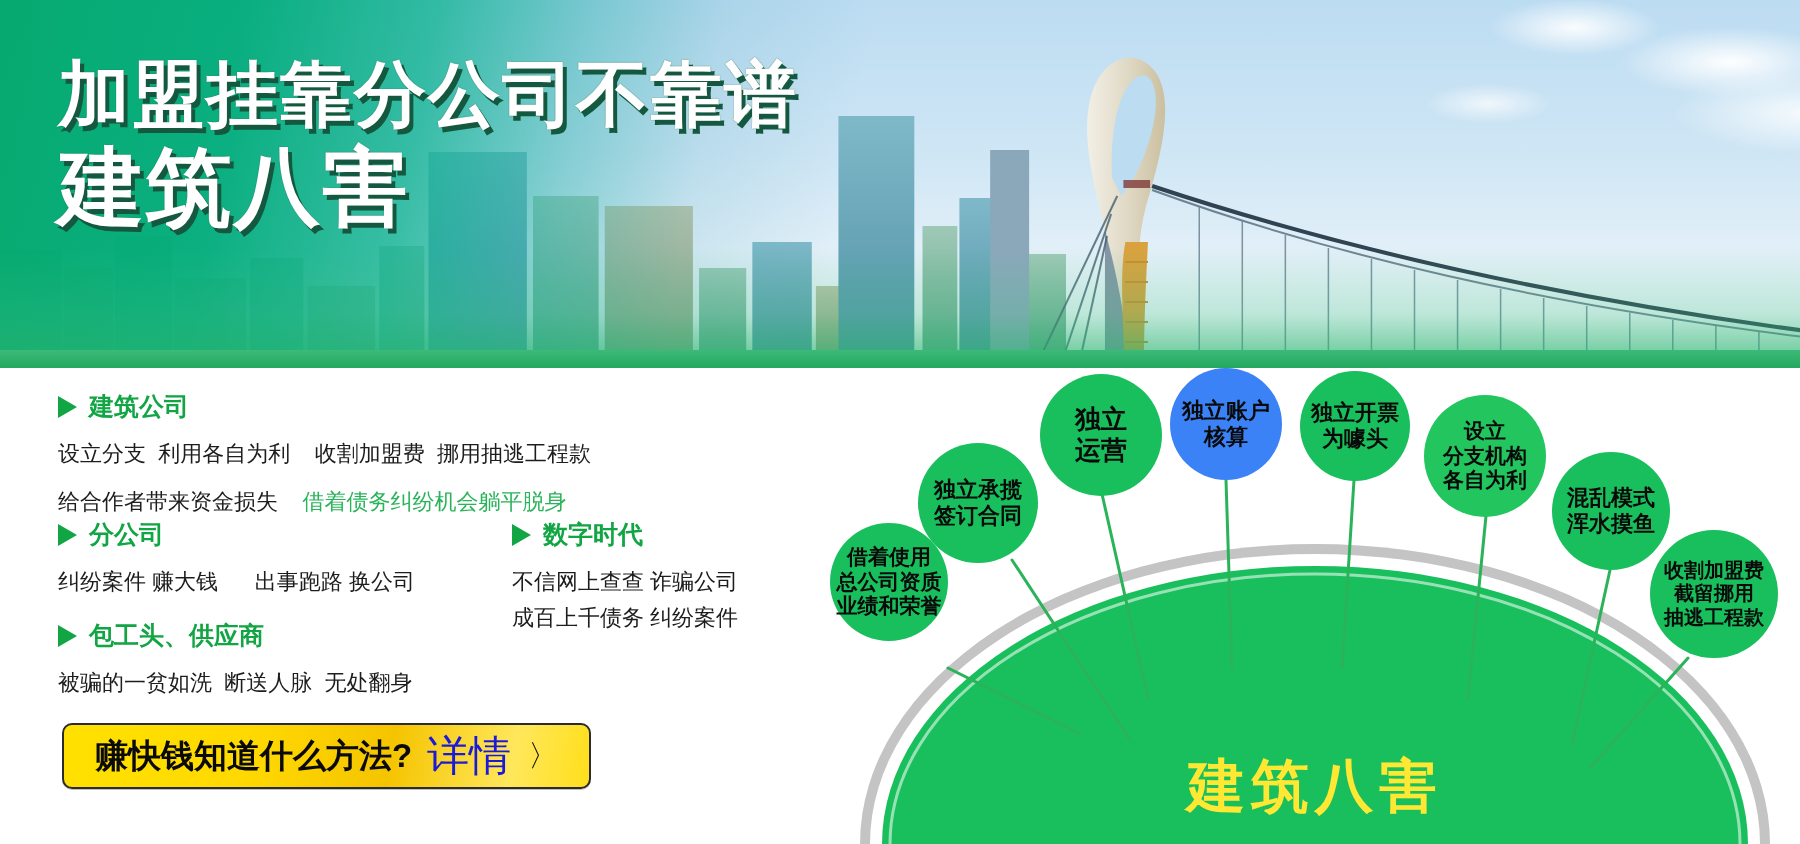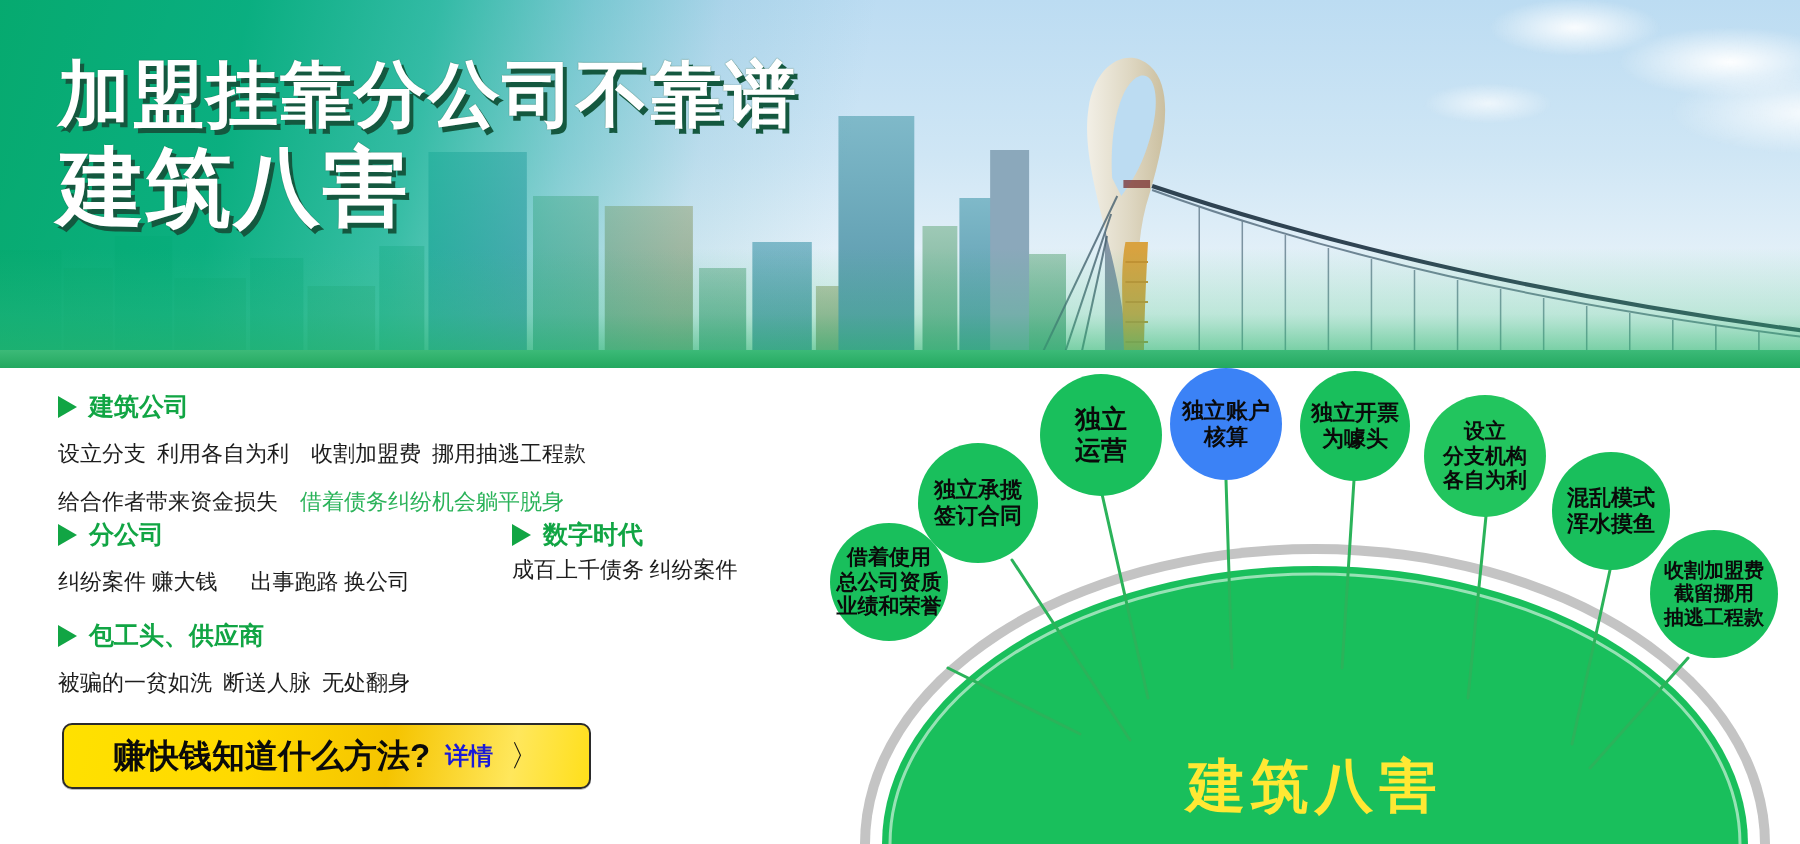--- a/index.html
+++ b/index.html
@@ -50,21 +50,21 @@
   .hero-title .line{
     color:#ffffff;font-weight:bold;letter-spacing:2px;
     text-shadow:4px 5px 0 #14583f, 0 0 1px #14583f;
     white-space:nowrap;line-height:1.06;
   }
   .hero-title .l1{font-size:72px;}
   .hero-title .l2{font-size:86px;margin-top:10px;}
 
   
   .left{position:absolute;left:0;top:368px;width:830px;height:476px;}
-  .sec{position:absolute;font-family:Liberation Serif, serif;}
+  .sec{position:absolute;}
   .sec h3{
     margin:0;font-size:25px;font-weight:bold;color:#11a544;
     display:flex;align-items:center;gap:12px;white-space:nowrap;
   }
   .tri{
     width:0;height:0;border-left:19px solid #11a544;
     border-top:11px solid transparent;border-bottom:11px solid transparent;
     display:inline-block;
   }
   .sec p{margin:14px 0 0 0;font-size:22px;color:#1d1d1d;line-height:1.55;white-space:pre;}
@@ -77,21 +77,21 @@
 
   .cta{
     position:absolute;left:62px;top:355px;width:525px;height:62px;
     border:2px solid #2b2b2b;border-radius:10px;
     background:linear-gradient(100deg,#ffe100 0%,#ffd900 35%,#f5c400 62%,#ffe75c 85%,#ffdf1a 100%);
     display:flex;align-items:center;justify-content:center;gap:7px;
     box-shadow:0 1px 0 rgba(0,0,0,.25);
     cursor:pointer;
   }
   .cta .t1{font-size:33px;font-weight:bold;color:#0a0a0a;white-space:nowrap;letter-spacing:0px;}
-  .cta .t2{font-size:24px;font-weight:bold;color:#1a1ad8;white-space:nowrap;margin-left:8px;}
+  .cta .t2{font-size:42px;font-weight:normal;color:#1a1ad8;white-space:nowrap;margin-left:8px;}
   .cta .arrow{font-size:30px;color:#111;margin-left:10px;font-weight:normal;}
 
   
   .diagram{position:absolute;left:830px;top:368px;width:970px;height:476px;}
   .diagram svg{position:absolute;left:0;top:0;width:970px;height:476px;}
   .bubble{
     position:absolute;border-radius:50%;background:#19bf5c;
     display:flex;align-items:center;justify-content:center;text-align:center;
     color:#0a0a0a;font-weight:bold;line-height:1.18;white-space:pre-line;
     box-shadow:0 0 0 0 rgba(0,0,0,0);
@@ -224,20 +224,21 @@
         <span>分公司</span>
       </h3>
       <p>纠纷案件 赚大钱      出事跑路 换公司</p>
     </div>
 
     <div class="sec sec-digital">
       <h3>
         <span class="tri"></span>
         <span>数字时代</span>
       </h3>
+      <p>不信网上查查 诈骗公司</p>
       <p style="margin-top:2px">成百上千债务 纠纷案件</p>
     </div>
 
     <div class="sec sec-contractor">
       <h3>
         <span class="tri"></span>
         <span>包工头、供应商</span>
       </h3>
       <p>被骗的一贫如洗  断送人脉  无处翻身</p>
     </div>

